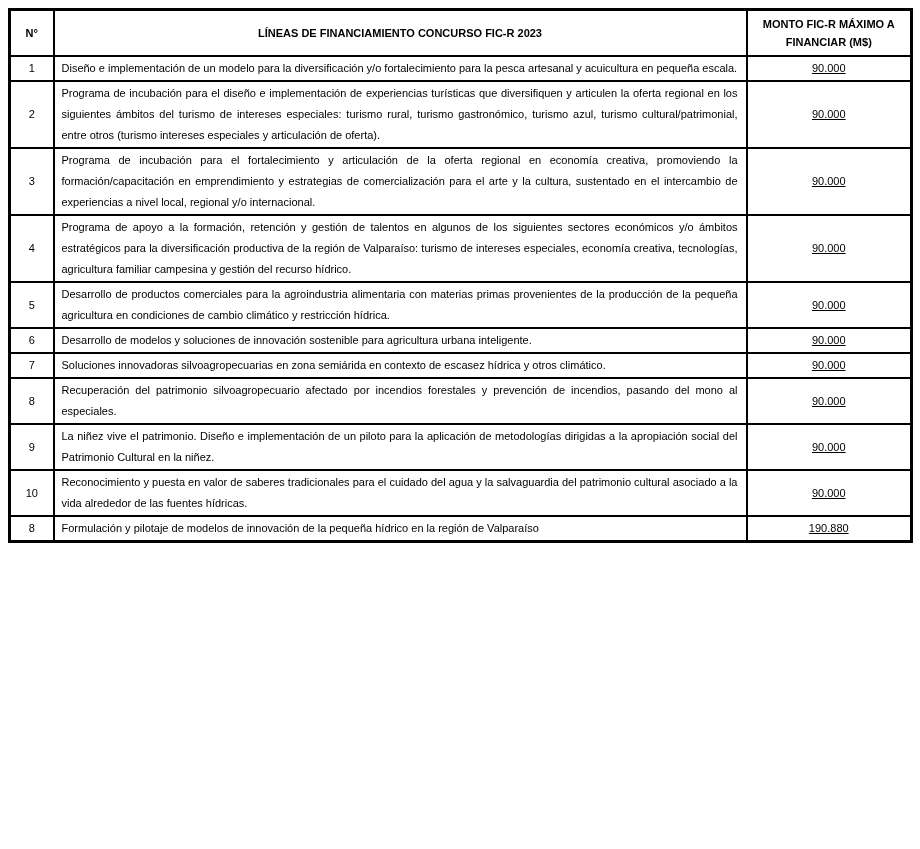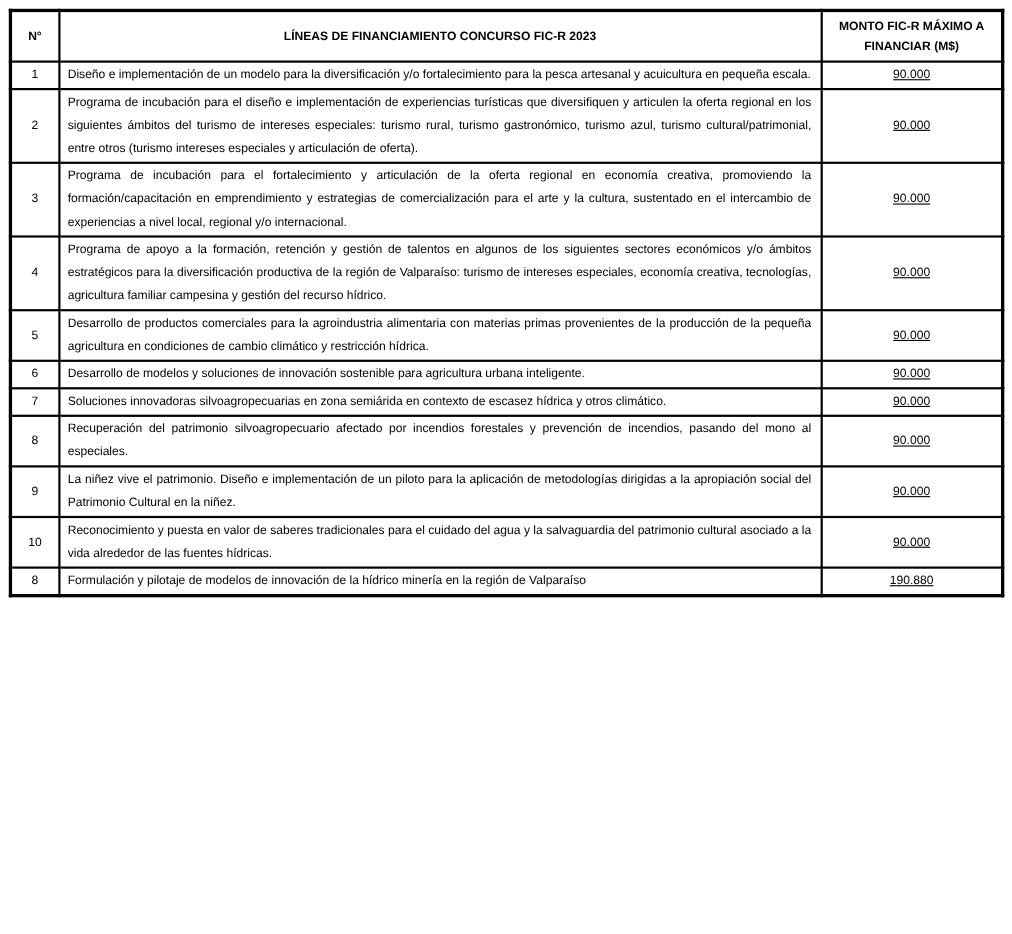--- a/index.html
+++ b/index.html
@@ -128,18 +128,18 @@
   </tr>
 
   <tr>
     <td class="cell-num">10</td>
     <td class="cell-desc">Reconocimiento y puesta en valor de saberes tradicionales para el cuidado del agua y la salvaguardia del patrimonio cultural asociado a la vida alrededor de las fuentes hídricas.</td>
     <td class="cell-amount">90.000</td>
   </tr>
 
   <tr>
     <td class="cell-num">8</td>
-    <td class="cell-desc">Formulación y pilotaje de modelos de innovación de la hídrico minería en la región de Valparaíso</td>
+    <td class="cell-desc">Formulación y pilotaje de modelos de innovación de la pequeña hídrico en la región de Valparaíso</td>
     <td class="cell-amount">190.880</td>
   </tr>
 </tbody>
   </table>
 </div>
 
 </body></html>

